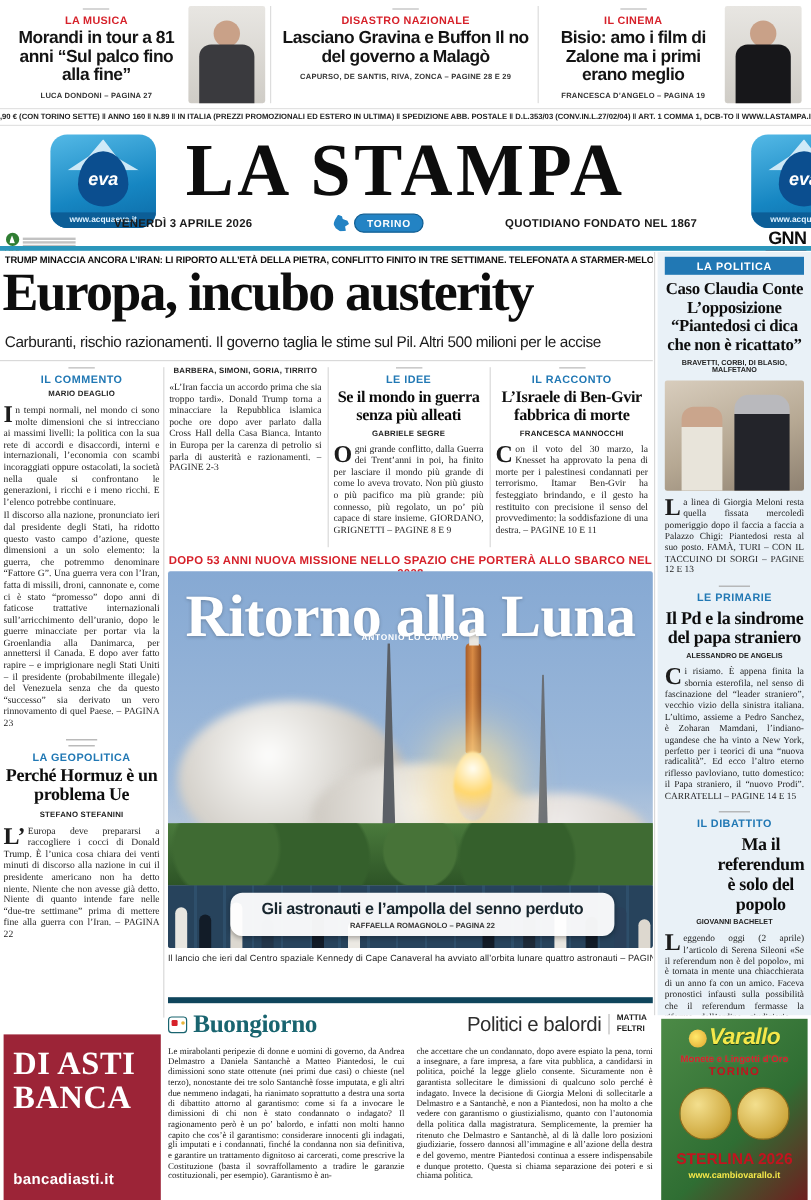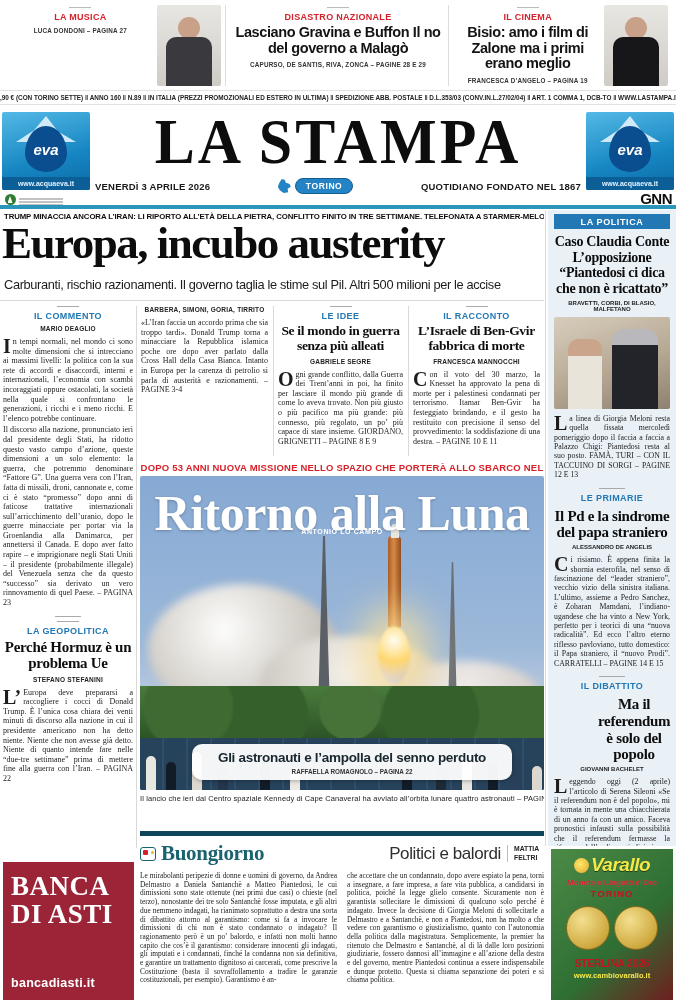--- a/index.html
+++ b/index.html
@@ -20,21 +20,21 @@
   .tphoto::before{content:"";position:absolute;left:50%;top:12px;width:22px;height:22px;margin-left:-11px;border-radius:50%;background:#c9a188;}
   .tphoto::after{content:"";position:absolute;left:50%;top:32px;width:46px;height:52px;margin-left:-23px;border-radius:10px 10px 0 0;background:#3a3a3e;}
   .tphoto.coat::after{background:#17171a;}
 
   
   .priceline{left:0;top:90px;width:676px;height:15px;border-top:1px solid #e2e2e2;border-bottom:1px solid #e2e2e2;
     font-size:6.4px;font-weight:700;color:#222;display:flex;align-items:center;justify-content:center;white-space:nowrap;overflow:hidden;}
 
   
   .masthead{left:0;top:106px;width:676px;height:99px;}
-  .evaad{width:88px;height:78px;top:6px;background:linear-gradient(165deg,#54b9e6,#1686c2 60%,#0c6aa6);border-radius:2px;overflow:hidden;}
+  .evaad{width:88px;height:78px;top:6px;background:linear-gradient(165deg,#54b9e6,#1686c2 60%,#0c6aa6);border-radius:14px;overflow:hidden;margin-left:40px;}
   .evaad .mt{position:absolute;left:14px;top:4px;width:60px;height:26px;background:#eaf6fd;clip-path:polygon(50% 0,70% 60%,100% 100%,0 100%,30% 55%);opacity:.85;}
   .evaad .drop{position:absolute;left:50%;top:14px;width:42px;height:46px;margin-left:-21px;background:#0b4e8f;
     border-radius:50% 50% 50% 50%/60% 60% 40% 40%;display:flex;align-items:center;justify-content:center;}
   .evaad .drop span{color:#fff;font-style:italic;font-weight:700;font-size:15px;}
   .evaad .band{position:absolute;left:0;bottom:0;width:100%;height:13px;background:#0c5e97;color:#dff2ff;
     font-size:7px;font-weight:700;display:flex;align-items:center;justify-content:center;}
   .eva-l{left:2px;} .eva-r{left:586px;}
   .pefc{left:4px;top:88px;width:120px;height:16px;display:flex;gap:3px;align-items:center;}
   .pefc .dot{width:11px;height:11px;border-radius:50%;background:#2f7d32;flex:none;position:relative;}
   .pefc .dot::after{content:"";position:absolute;left:3px;top:2px;width:5px;height:7px;background:#fff;clip-path:polygon(50% 0,100% 100%,0 100%);}
@@ -148,32 +148,33 @@
   .banca{left:3px;top:862px;width:131px;height:138px;background:#9c2437;color:#fff;padding:10px 8px;display:flex;flex-direction:column;}
   .banca .l{font-family:"Liberation Serif",serif;font-weight:700;font-size:27px;line-height:1.05;letter-spacing:.5px;}
   .banca .u{margin-top:auto;font-size:12.5px;font-weight:700;letter-spacing:.3px;}
   .varallo{left:551px;top:849px;width:122px;height:151px;background:linear-gradient(135deg,#4c8a46,#2f6e33 60%,#6e1f1f);padding:5px 4px;text-align:center;overflow:hidden;}
   .vlogo{color:#f5e84a;font-weight:700;font-style:italic;font-size:19px;letter-spacing:-.5px;text-shadow:0 1px 0 #1c401c;display:flex;align-items:center;justify-content:center;gap:2px;}
   .vsun{width:15px;height:15px;border-radius:50%;background:radial-gradient(circle at 40% 40%,#ffe96b,#e0a42c);flex:none;}
   .vsub{color:#d6212a;font-weight:700;font-size:8px;margin-top:2px;text-shadow:0 0 2px #fff3;}
   .vcity{color:#c3131f;font-weight:700;font-size:9.5px;letter-spacing:1px;margin-top:1px;}
   .coins{display:flex;justify-content:center;gap:4px;margin-top:7px;}
   .coin{width:42px;height:42px;border-radius:50%;background:radial-gradient(circle at 35% 32%,#f3df8e,#cfa93f 70%,#9e7c22);border:1px solid #8a6a1d;}
-  .vcoin{color:#c3131f;font-weight:700;font-size:10px;margin-top:8px;}
+  .vcoin{color:#c3131f;font-weight:700;font-size:13px;margin-top:8px;}
   .vurl{color:#f5e84a;font-weight:700;font-size:7.5px;margin-top:2px;}
 </style>
 </head>
 <body>
 
 <div class="page">
 
   <div class="abs teasers">
     <div class="tgroup">
       <div class="ttext">
         <div class="tkick">LA MUSICA</div>
+        <div class="ttitle">Morandi in tour a 81 anni “Sul palco fino alla fine”</div>
         <div class="tby">LUCA DONDONI – PAGINA 27</div>
       </div>
       <div class="tphoto"></div>
     </div>
     <div class="tgroup">
       <div class="ttext">
         <div class="tkick">DISASTRO NAZIONALE</div>
         <div class="ttitle">Lasciano Gravina e Buffon Il no del governo a Malagò</div>
         <div class="tby">CAPURSO, DE SANTIS, RIVA, ZONCA – PAGINE 28 E 29</div>
       </div>
@@ -249,21 +250,21 @@
     <div>
       <div class="kicker" style="margin-top:2px;">LA GEOPOLITICA</div>
       <div class="ctitle" style="font-size:15px;">Perché Hormuz è un problema Ue</div>
       <div class="cby">STEFANO STEFANINI</div>
       <div class="cbody drop">L’Europa deve prepararsi a raccogliere i cocci di Donald Trump. È l’unica cosa chiara dei venti minuti di discorso alla nazione in cui il presidente americano non ha detto niente. Niente che non avesse già detto. Niente di quanto intende fare nelle “due-tre settimane” prima di mettere fine alla guerra con l’Iran. – PAGINA 22</div>
     </div>
   </div>
 
   <div class="abs" style="left:141px;top:306px;width:127px;height:150px;overflow:hidden;">
     <div class="cby" style="margin-top:0;">BARBERA, SIMONI, GORIA, TIRRITO</div>
-    <div class="cbody">«L’Iran faccia un accordo prima che sia troppo tardi». Donald Trump torna a minacciare la Repubblica islamica poche ore dopo aver parlato dalla Cross Hall della Casa Bianca. Intanto in Europa per la carenza di petrolio si parla di austerità e razionamenti. – PAGINE 3-4</div>
+    <div class="cbody">«L’Iran faccia un accordo prima che sia troppo tardi». Donald Trump torna a minacciare la Repubblica islamica poche ore dopo aver parlato dalla Cross Hall della Casa Bianca. Intanto in Europa per la carenza di petrolio si parla di austerità e razionamenti. – PAGINE 2-3</div>
   </div>
 
   <div class="abs" style="left:278px;top:306px;width:125px;height:150px;overflow:hidden;">
     <div class="kicker">LE IDEE</div>
     <div class="ctitle">Se il mondo in guerra senza più alleati</div>
     <div class="cby">GABRIELE SEGRE</div>
     <div class="cbody drop">Ogni grande conflitto, dalla Guerra dei Trent’anni in poi, ha finito per lasciare il mondo più grande di come lo aveva trovato. Non più giusto o più pacifico ma più grande: più connesso, più regolato, un po’ più capace di stare insieme. GIORDANO, GRIGNETTI – PAGINE 8 E 9</div>
   </div>
 
   <div class="abs" style="left:413px;top:306px;width:127px;height:150px;overflow:hidden;">
@@ -340,22 +341,22 @@
     <div>
       <div class="sdiv"></div>
       <div class="skick">IL DIBATTITO</div>
       <div class="stitle" style="font-size:15px;margin-left:44px;">Ma il referendum è solo del popolo</div>
       <div class="sby">GIOVANNI BACHELET</div>
       <div class="sbody drop">Leggendo oggi (2 aprile) l’articolo di Serena Sileoni «Se il referendum non è del popolo», mi è tornata in mente una chiacchierata di un anno fa con un amico. Faceva pronostici infausti sulla possibilità che il referendum fermasse la riforma dell’ordine giudiziario. – PAGINA 22</div>
     </div>
   </div>
 
   <div class="abs banca">
+    <div class="l">DI ASTI</div>
     <div class="l">BANCA</div>
-    <div class="l">DI ASTI</div>
     <div class="u">bancadiasti.it</div>
   </div>
 
   <div class="abs varallo">
     <div class="vlogo">
         <span class="vsun"></span>
         <span>Varallo</span>
       </div>
     <div class="vsub">Monete e Lingotti d’Oro</div>
     <div class="vcity">TORINO</div>

